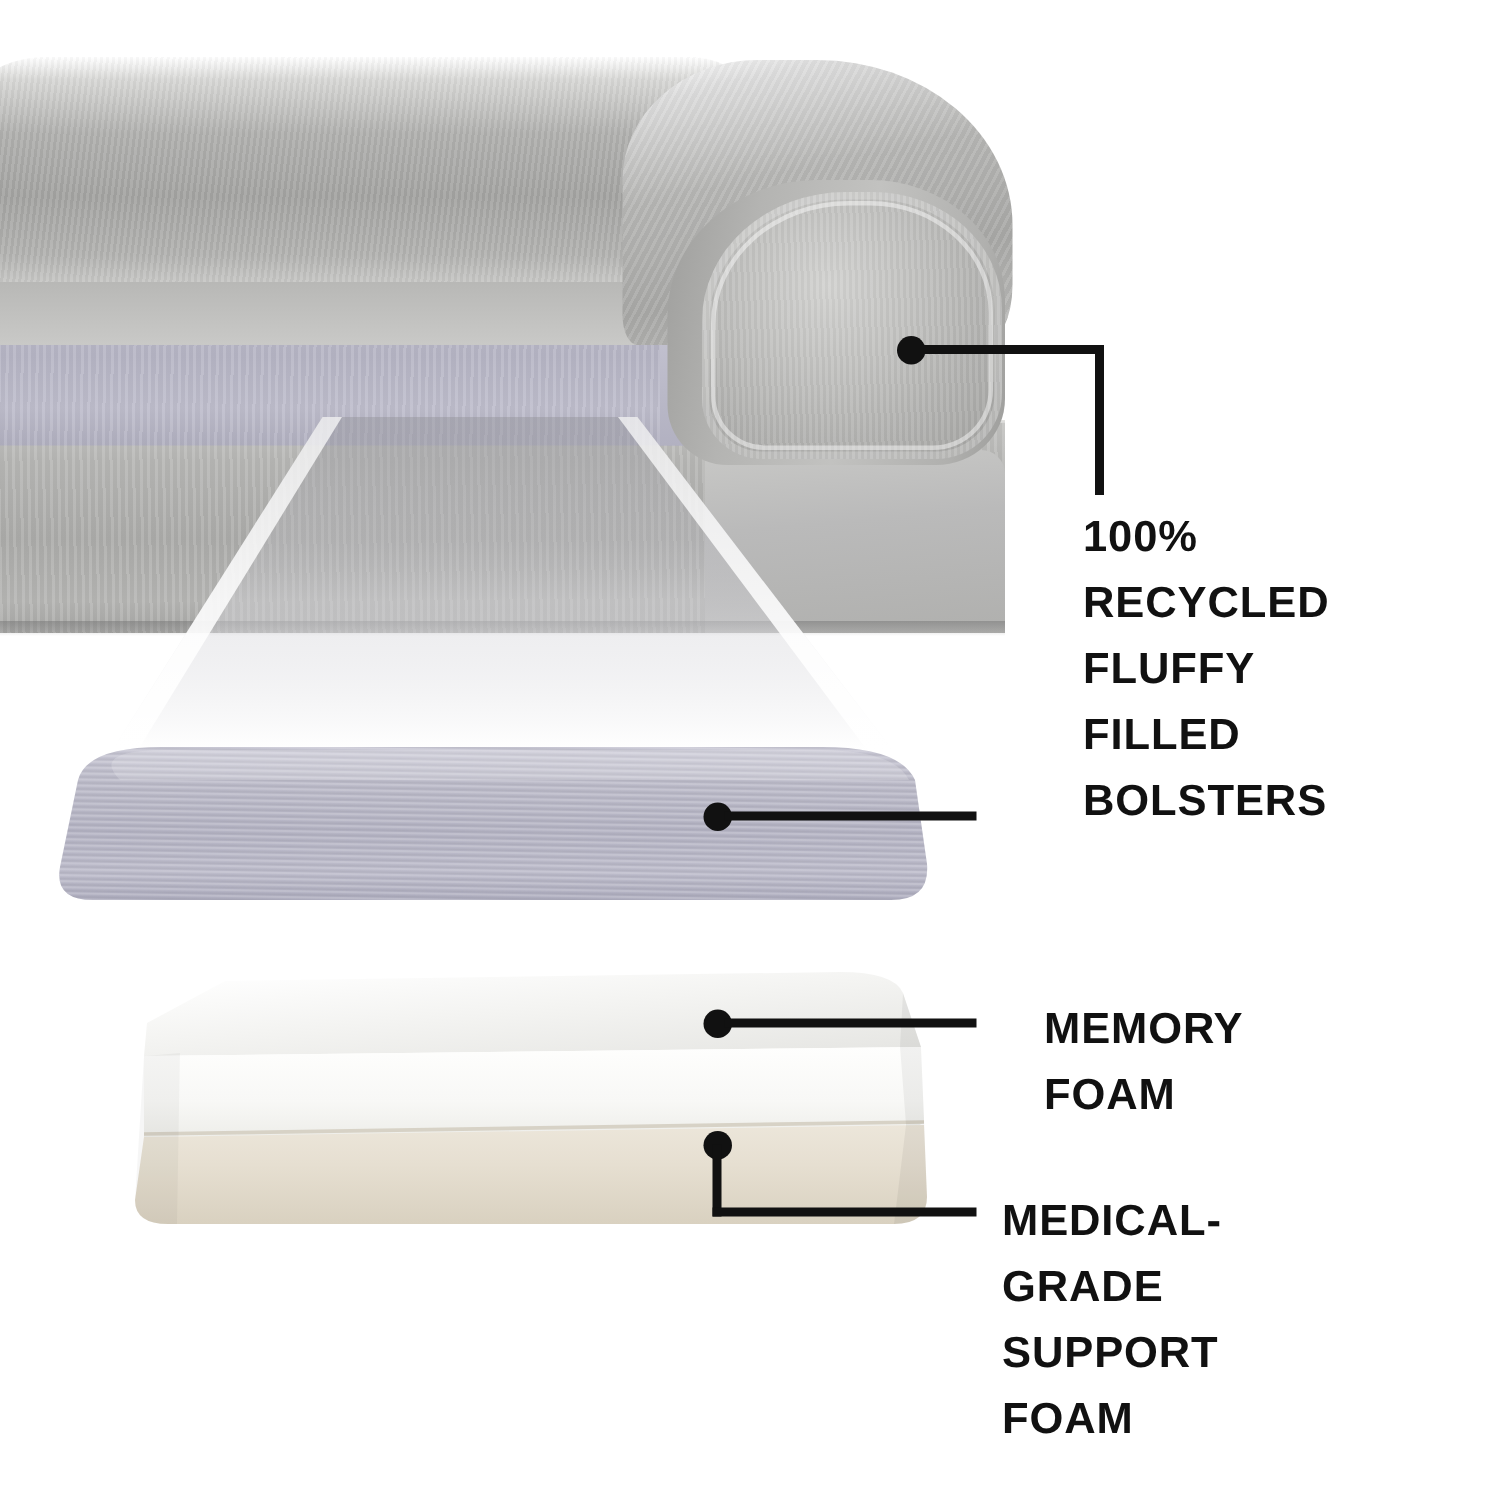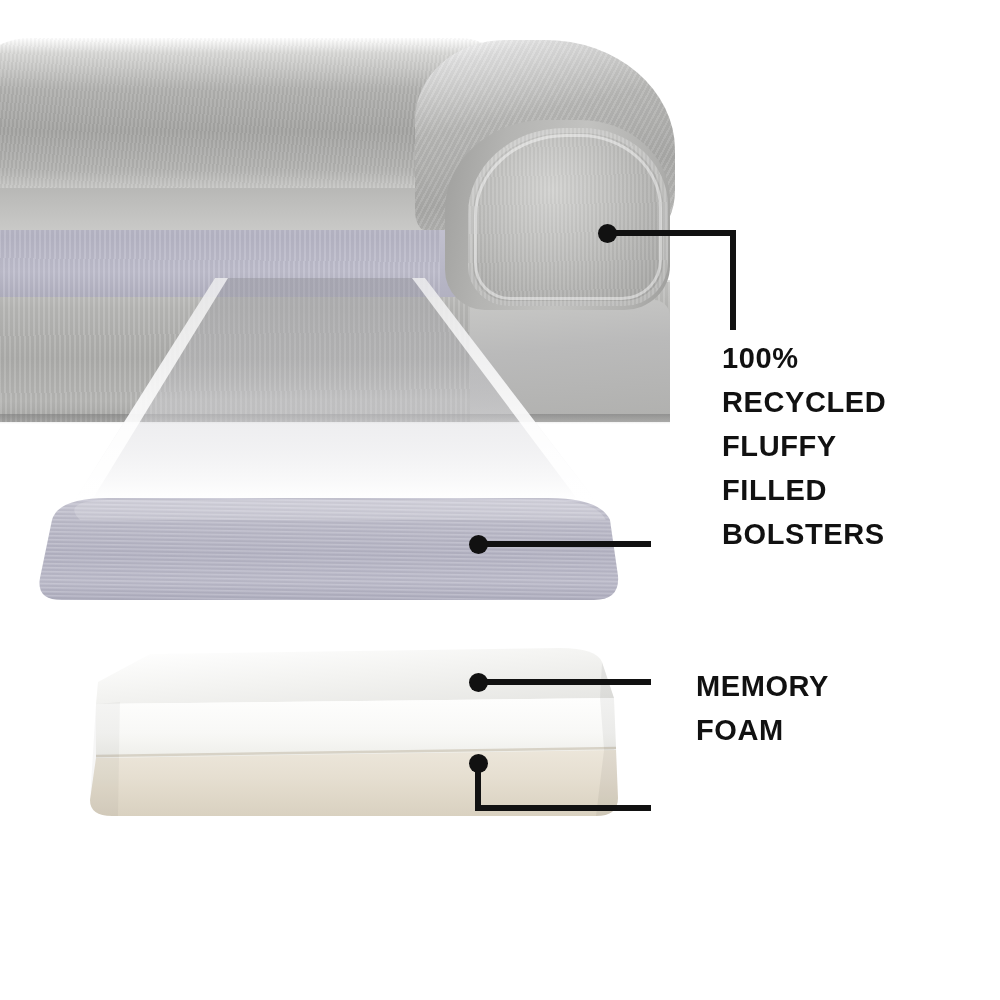--- a/index.html
+++ b/index.html
@@ -292,14 +292,16 @@
   <div class="dot" style="left:469px; top:535px;"></div>
   <div class="hline" style="left:483px; top:541px; width:168px;"></div>
 
   <div class="dot" style="left:469px; top:673px;"></div>
   <div class="hline" style="left:483px; top:679px; width:168px;"></div>
   <div id="l3" class="callout-text">MEMORY FOAM</div>
 
   <div class="dot" style="left:469px; top:754px;"></div>
   <div class="vline" style="left:475px; top:763px; height:48px;"></div>
   <div class="hline" style="left:475px; top:805px; width:176px;"></div>
+  <div id="l4" class="callout-text">MEDICAL-GRADE
+SUPPORT FOAM</div>
 
 </div>
 
 </body></html>

